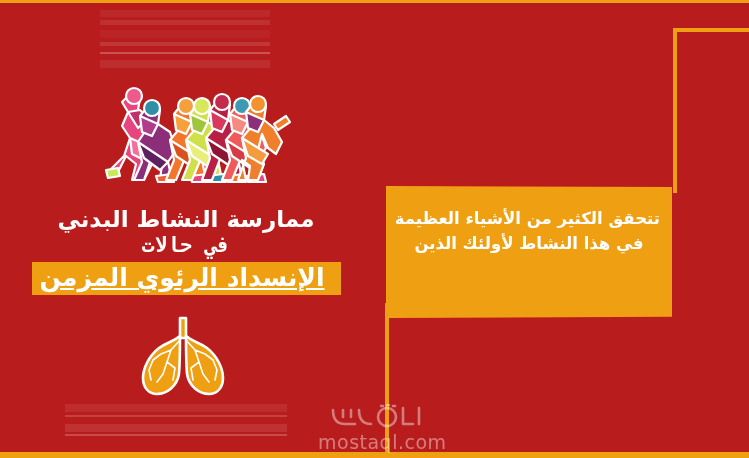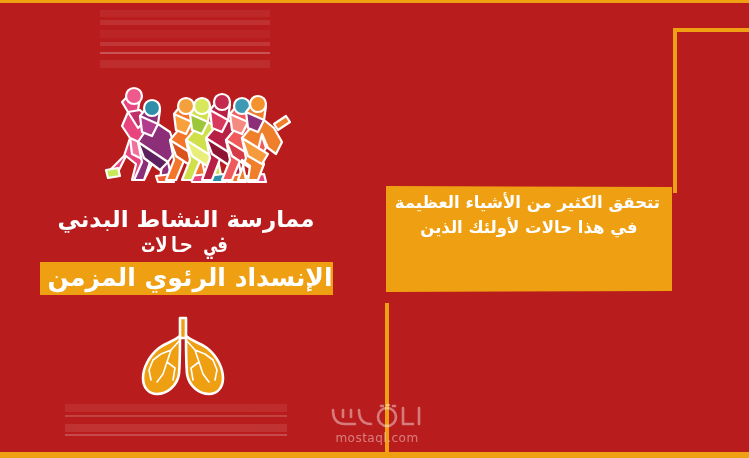--- a/index.html
+++ b/index.html
@@ -80,52 +80,53 @@
     letter-spacing:0px;
   }
   .hl-line2{
     font-size:21px;font-weight:bold;color:#ffffff;line-height:1.25;font-family:Liberation Mono, monospace;
   }
   .hl-line3-wrap{margin-top:2px;}
   .hl-line3{
     display:inline-block;
     font-size:25px;font-weight:bold;color:#ffffff;
     background:#efa012;
-    padding:0px 0 2px 8px;
+    padding:0px 16px 2px 8px;
     line-height:1.25;
+    text-decoration:underline;
   }
 
   
   .lungs{
     position:absolute;left:133px;top:316px;width:100px;height:82px;
   }
   .lungs svg{display:block;width:100px;height:82px;}
 
   
   .quote-box{
-    position:absolute;left:386px;top:186px;width:286px;height:106px;
+    position:absolute;left:386px;top:186px;width:286px;height:132px;
     background:#efa012;
     clip-path:polygon(0 0, 100% 1px, 100% 99%, 0 100%);
     box-sizing:border-box;
-    padding:4px 12px 0 12px;
+    padding:20px 12px 0 12px;
     direction:rtl;text-align:center;
   }
   .quote-line{
     color:#ffffff;font-size:16.5px;font-weight:bold;line-height:1.52;
     white-space:nowrap;
   }
 
   
   .watermark{
     position:absolute;left:318px;top:404px;width:118px;height:46px;
     opacity:.42;text-align:center;
   }
   .wm-logo svg{display:block;margin:0 auto;}
   .wm-text{
-    color:#ffffff;font-size:12px;letter-spacing:.5px;margin-top:1px;
+    color:#ffffff;font-size:19px;letter-spacing:.5px;margin-top:1px;
     font-family:"DejaVu Sans","Liberation Sans",sans-serif;
   }
 </style>
 </head>
 <body>
 
 <div id="poster">
 
   <div class="bar-top"></div>
   <div class="frame-inner-h"></div>
@@ -208,21 +209,21 @@
 
         <path d="M47 24 L38 34 M38 34 L28 38 M38 34 L34 46 M28 38 L20 44 M34 46 L30 58 M34 46 L42 52 M42 52 L40 64 M30 58 L24 66 M20 44 L16 54 M16 54 L18 64"></path>
 
         <path d="M53 24 L62 34 M62 34 L72 38 M62 34 L66 46 M72 38 L80 44 M66 46 L70 58 M66 46 L58 52 M58 52 L60 64 M70 58 L76 66 M80 44 L84 54 M84 54 L82 64"></path>
       </g>
     </svg>
   </div>
 
   <div class="quote-box">
     <div class="quote-line">تتحقق الكثير من الأشياء العظيمة</div>
-    <div class="quote-line">في هذا حالات لأولئك الذين</div>
+    <div class="quote-line">في هذا النشاط لأولئك الذين</div>
   </div>
 
   <div class="watermark">
     <div class="wm-logo">
       <svg width="104" height="26" viewBox="0 0 104 26" xmlns="http://www.w3.org/2000/svg">
         <g fill="none" stroke="#ffffff" stroke-width="2.6" stroke-linecap="round" stroke-linejoin="round">
           <path d="M8 6 C8 16 12 20 20 20 L30 20"></path>
           <path d="M18 6 L18 13"></path>
           <path d="M26 6 L26 13"></path>
           <path d="M34 6 C34 16 38 20 46 20"></path>

